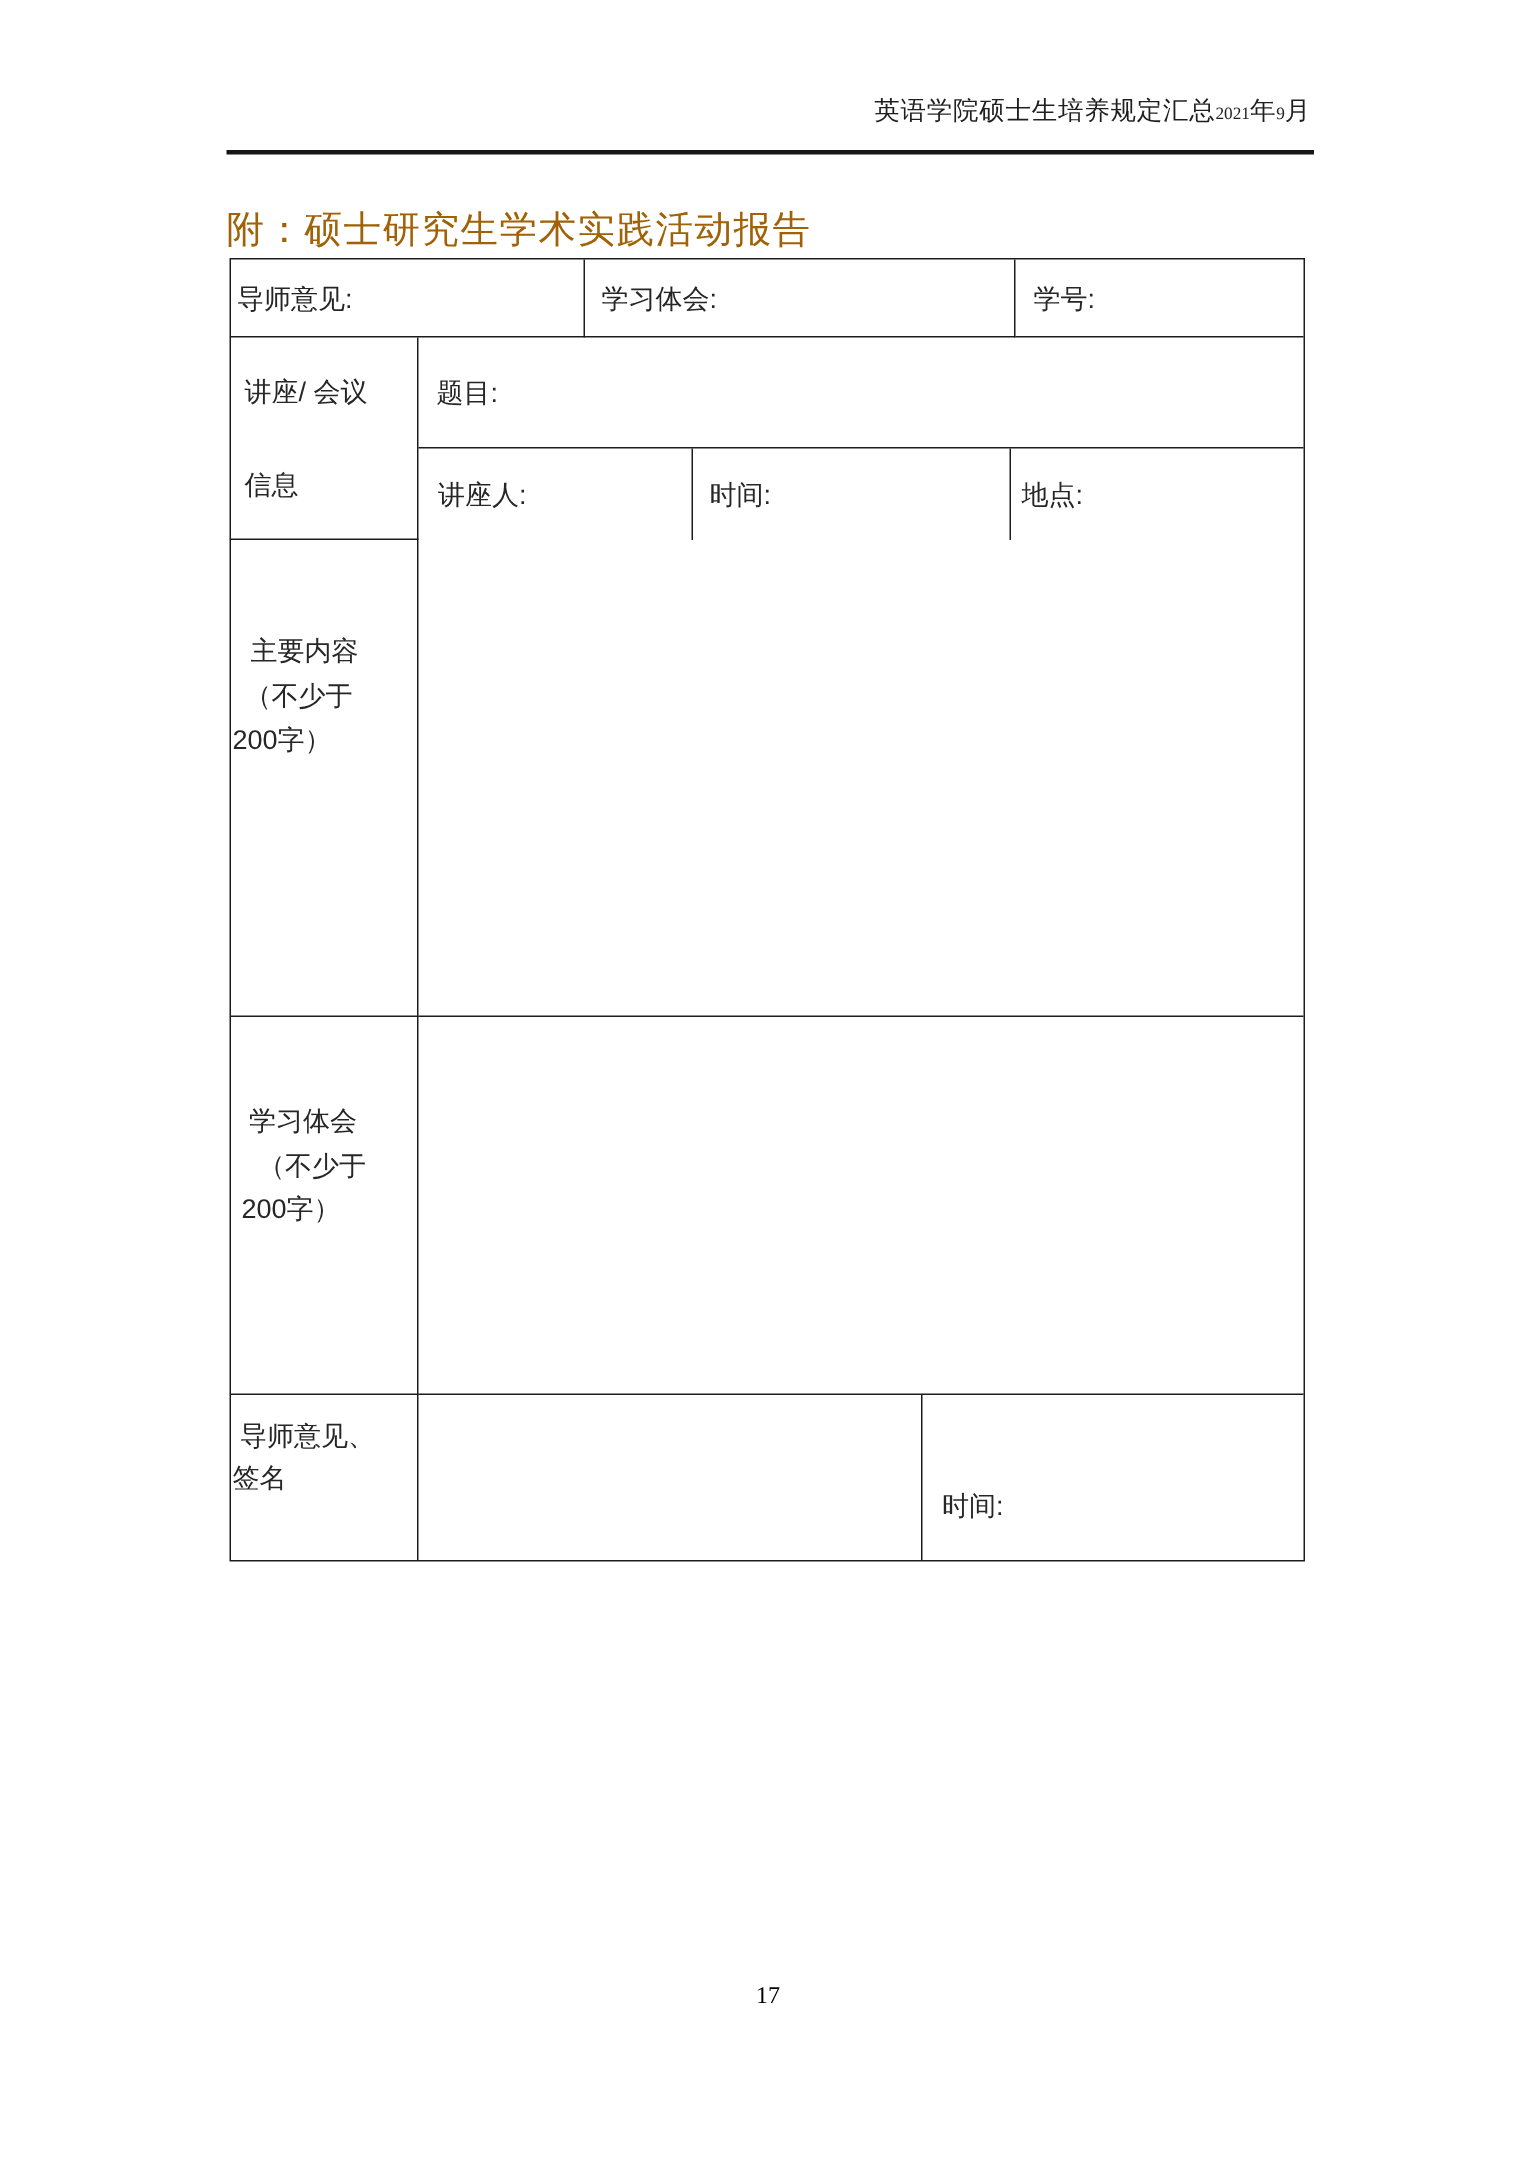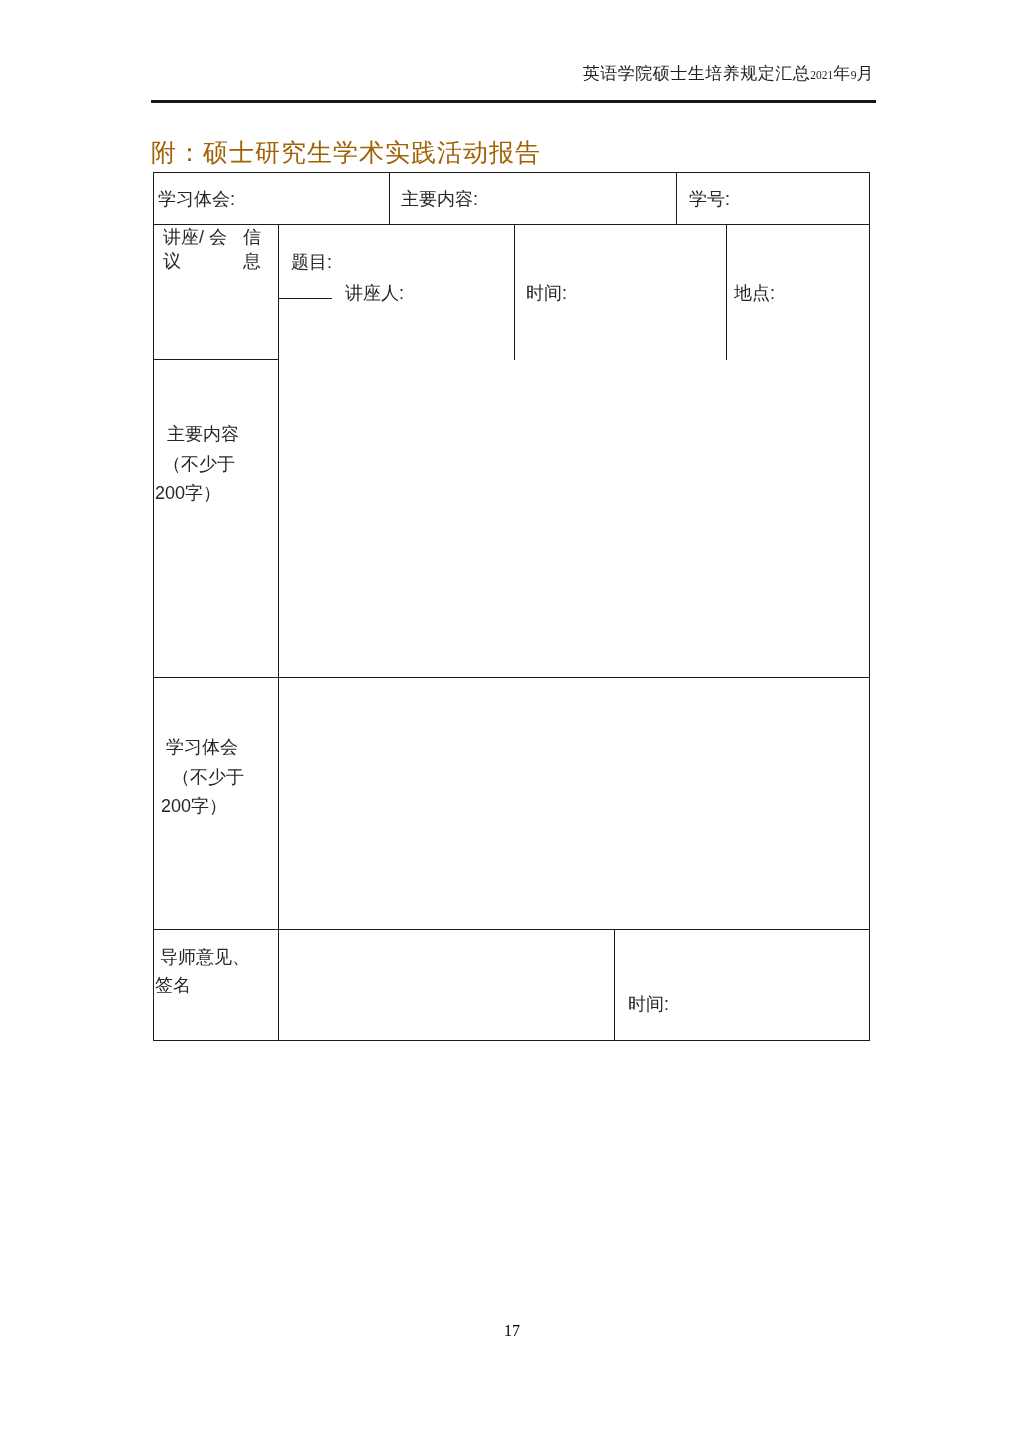--- a/index.html
+++ b/index.html
@@ -79,27 +79,27 @@
   
   .row-1 { height: 52px; flex: none; }
   .cell-student-name { width: 236px; padding-left: 4px; }
   .cell-major { width: 287px; padding-left: 11px; }
   .cell-student-id { flex: 1; padding-left: 12px; }
 
   
   .row-2 { height: 135px; flex: none; }
   .cell-lecture-info {
     width: 125px;
-    flex-direction: row;
+    flex-direction: column;
     align-items: flex-start;
     justify-content: center;
     row-gap: 38px;
     padding-left: 9px;
   }
-  .lecture-sub { flex: 1; display: flex; flex-direction: row; }
+  .lecture-sub { flex: 1; display: flex; flex-direction: column; }
   .cell-topic { height: 74px; flex: none; padding-left: 12px; border-right: none; }
   .lecture-sub-row { flex: 1; display: flex; }
   .cell-speaker { width: 183px; padding-left: 13px; }
   .cell-time { width: 212px; padding-left: 11px; }
   .cell-location { flex: 1; padding-left: 7px; }
 
   
   .row-3 { height: 318px; flex: none; }
   .row-4 { height: 252px; flex: none; }
   .cell-block-label {
@@ -157,24 +157,24 @@
 </div>
 
 <div class="header-rule"></div>
 
 <div class="doc-title">附：硕士研究生学术实践活动报告</div>
 
 <div class="form-table">
 
   <div class="row row-1">
     <div class="cell cell-student-name">
+      <span>导师意见:</span>
+    </div>
+    <div class="cell cell-major">
       <span>学习体会:</span>
-    </div>
-    <div class="cell cell-major">
-      <span>主要内容:</span>
     </div>
     <div class="cell cell-student-id no-right">
       <span>学号:</span>
     </div>
   </div>
 
   <div class="row row-2">
     <div class="cell cell-lecture-info">
       <span>讲座/ 会议</span>
       <span>信息</span>

